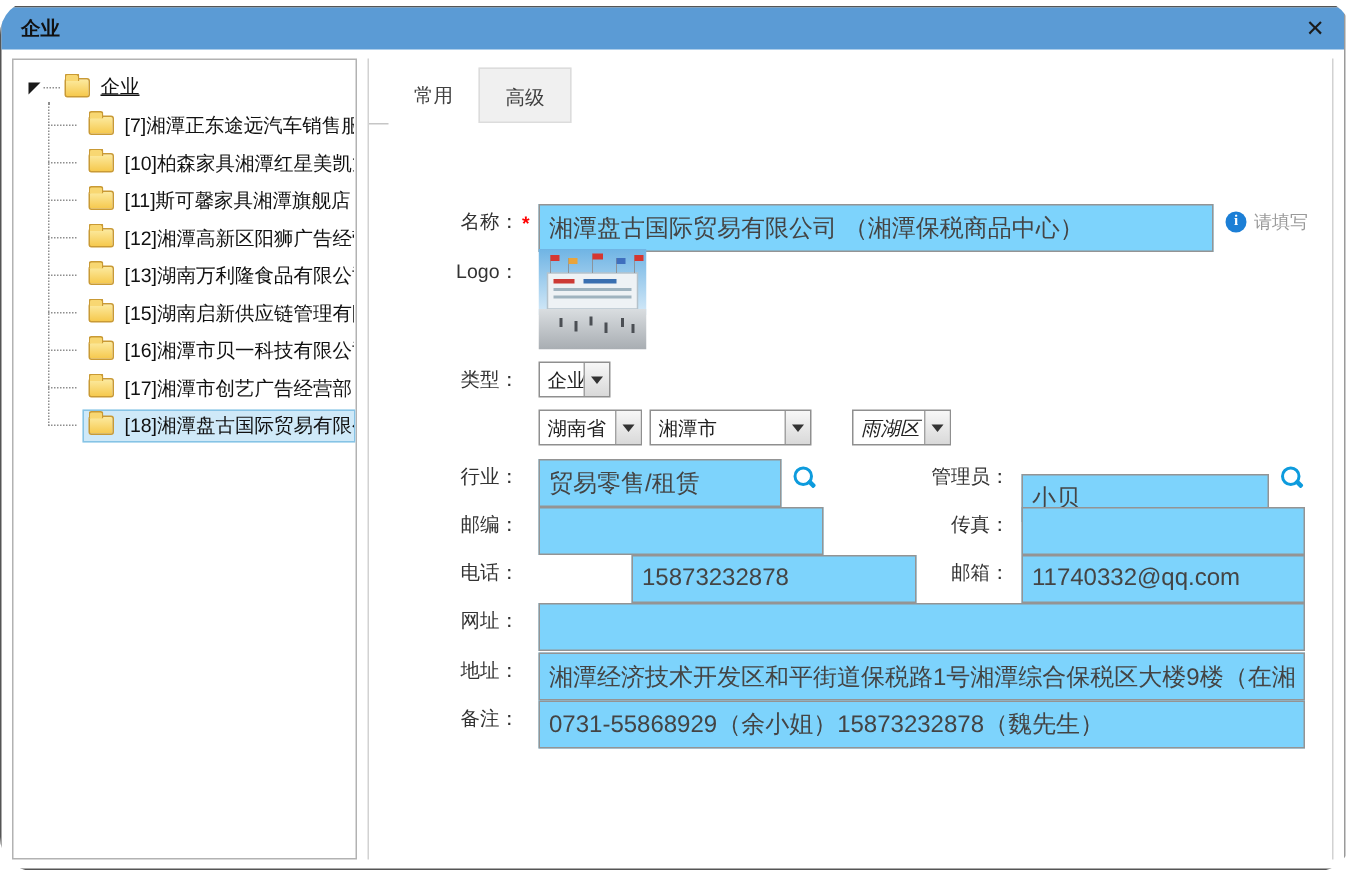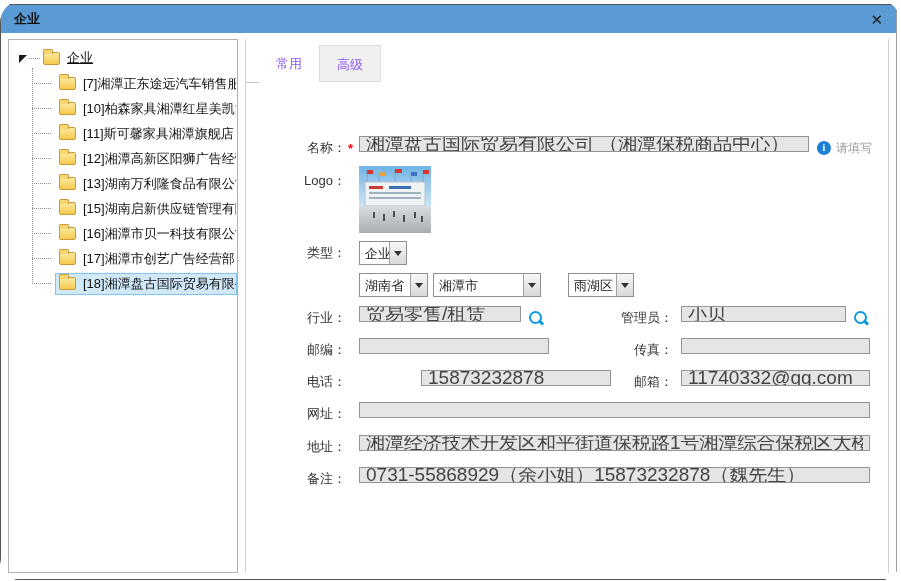--- a/index.html
+++ b/index.html
@@ -32,30 +32,30 @@
   .node { display:flex; align-items:center; gap:7px; border:1px solid transparent; padding:1px 3px; cursor:pointer;
           max-width:188px; overflow:hidden; }
   .node.selected { background:#cfe9f8; border:1px solid #86c3e5; }
   .tlabel { font-size:13px; color:#111; white-space:nowrap; }
 
   
   #formpanel { position:absolute; left:244px; top:34px; width:644px; bottom:6px; background:#fff;
                border-left:1px solid #d2d2d2; border-right:1px solid #d2d2d2; }
   #tabstub { position:absolute; left:0; top:43px; width:13px; border-top:1px solid #c6c6c6; }
   .tabs { position:absolute; left:13px; top:6px; display:flex; }
-  .tab { height:37px; line-height:37px; padding:0 17px; font-size:13px; color:#8b5cf6; cursor:pointer; }
+  .tab { height:37px; line-height:37px; padding:0 17px; font-size:13px; color:#404040; cursor:pointer; }
   .tab.active { background:#fff; }
   .tab.inactive { background:#f0f0f0; border:1px solid #dcdcdc; }
 
   .flabel { position:absolute; left:0; width:100px; text-align:right; font-size:13px; color:#333; line-height:24px;
             white-space:nowrap; }
   .flabel2 { position:absolute; left:352px; width:75px; text-align:right; font-size:13px; color:#333; line-height:24px;
             white-space:nowrap; }
   .req { position:absolute; left:102px; font-size:13px; color:#f00; line-height:26px; font-weight:bold; }
-  .tb { position:absolute; height:16px; border:1px solid #949494; background:#e5e5e5; font-size:19px; color:#444;
+  .tb { position:absolute; height:32px; border:1px solid #949494; background:#7dd3fc; font-size:16px; color:#444;
         padding:0 6px; font-family:inherit; }
   .combo { position:absolute; height:24px; border:1px solid #8f8f8f; background:#fff; display:flex; cursor:pointer; }
   .combo .val { flex:1; font-size:13px; color:#222; padding:3px 0 0 5px; white-space:nowrap; overflow:hidden; }
   .combo .btn { width:17px; background:linear-gradient(#f7f7f7,#d9d9d9); border-left:1px solid #a2a2a2;
         display:flex; align-items:center; justify-content:center; }
   .combo .btn::after { content:""; border:4px solid transparent; border-top:5px solid #333; margin-top:5px; }
 
   .mag { position:absolute; width:14px; height:14px; cursor:pointer; }
   .mag::before { content:""; position:absolute; left:0; top:0; width:9px; height:9px;
         border:2px solid #0d9bdd; border-radius:50%; }
@@ -213,30 +213,30 @@
       </div>
 
       <div class="combo" style="left:113px; top:234px; width:69px;">
         <span class="val">湖南省</span>
         <span class="btn"></span>
       </div>
       <div class="combo" style="left:187px; top:234px; width:108px;">
         <span class="val">湘潭市</span>
         <span class="btn"></span>
       </div>
-      <div class="combo" style="left:322px; top:234px; width:66px;">
+      <div class="combo" style="left:322px; top:234px; width:66px;font-style:italic;">
         <span class="val">雨湖区</span>
         <span class="btn"></span>
       </div>
 
       <span class="flabel" style="top:267px;">行业：</span>
       <input class="tb" style="left: 113px; top: 267px; width: 162px;" value="贸易零售/租赁">
       <span class="mag" style="left:283px; top:272px;"></span>
       <span class="flabel2" style="top:267px;">管理员：</span>
-      <input class="tb" style="left: 435px; top: 267px; width: 165px;" value="小贝">
+      <input class="tb" style="left: 435px; top: 277px; width: 165px;" value="小贝">
       <span class="mag" style="left:608px; top:272px;"></span>
 
       <span class="flabel" style="top:299px;">邮编：</span>
       <input class="tb" style="left: 113px; top: 299px; width: 190px;" value="">
       <span class="flabel2" style="top:299px;">传真：</span>
       <input class="tb" style="left: 435px; top: 299px; width: 189px;" value="">
 
       <span class="flabel" style="top:331px;">电话：</span>
       <input class="tb" style="left: 127px; top: 331px; width: 190px; margin-left: 48px;" value="15873232878">
       <span class="flabel2" style="top:331px;">邮箱：</span>

